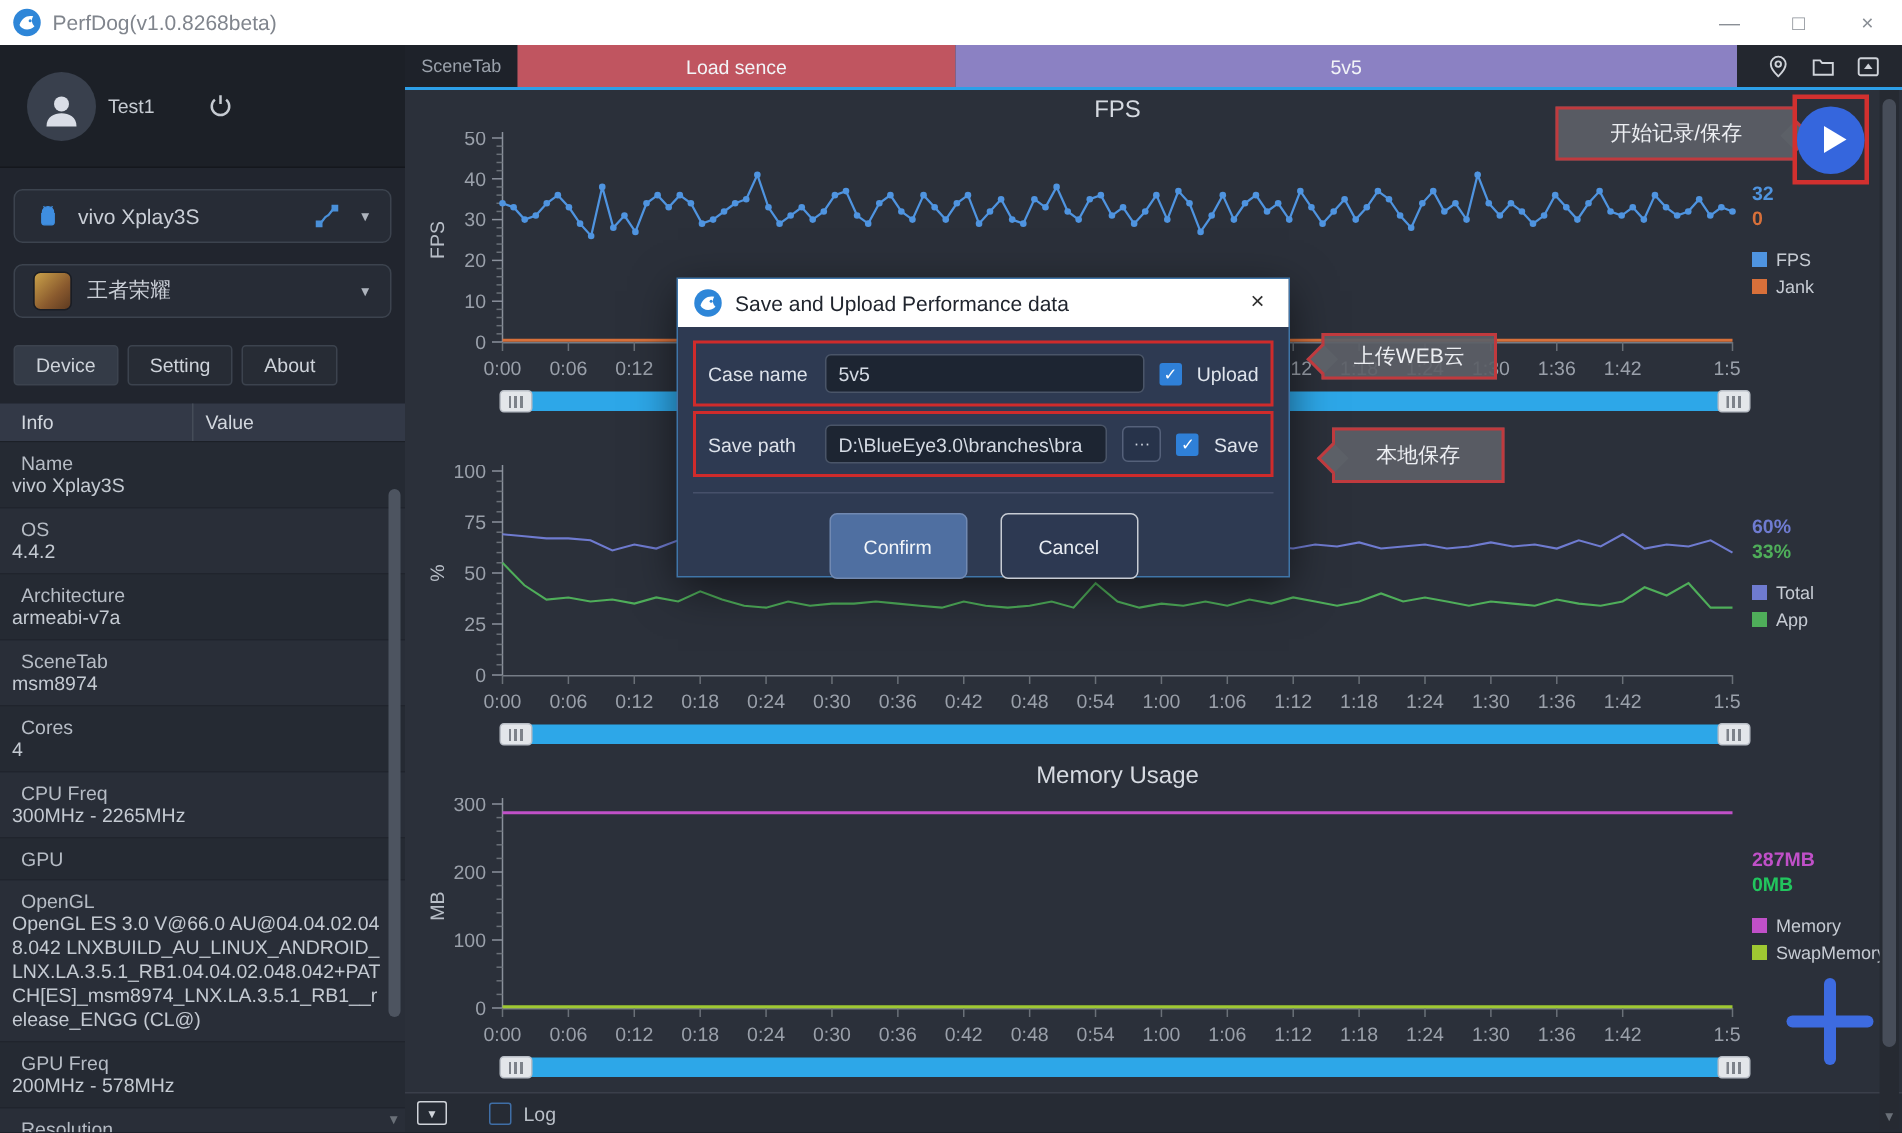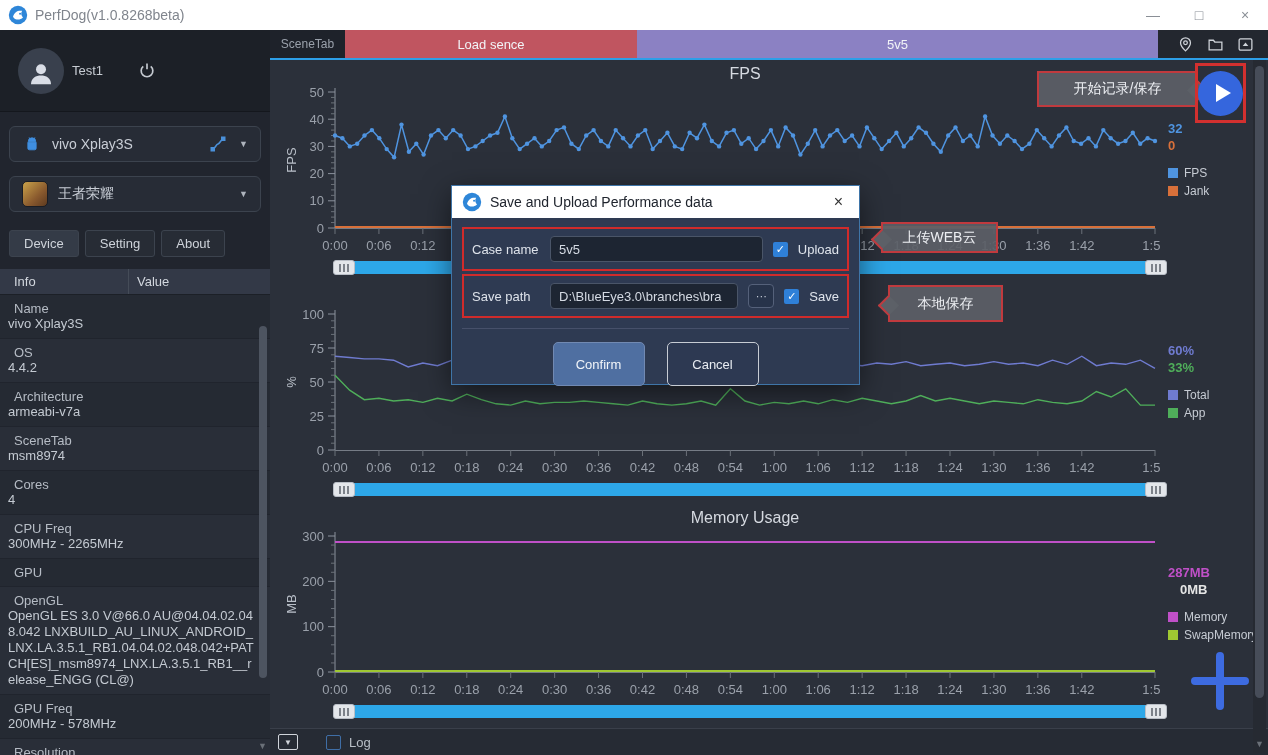--- a/index.html
+++ b/index.html
@@ -641,21 +641,21 @@
         <div class="slider">
             <div class="grip l">
               <i></i>
             </div>
             <div class="grip r">
               <i></i>
             </div>
           </div>
         <div class="side">
             <div class="cur" style="color: rgb(192, 80, 200);">287MB</div>
-            <div class="cur" style="color: #e5e5e5; margin-left: 12px;">0MB</div>
+            <div class="cur" style="color: #22c55e;">0MB</div>
             <div class="legend">
               <div class="leg-row">
                 <span class="leg-sq" style="background: rgb(192, 80, 200);"></span>
                 <span>Memory</span>
               </div>
               <div class="leg-row">
                 <span class="leg-sq" style="background: rgb(159, 200, 50);"></span>
                 <span>SwapMemory</span>
               </div>
             </div>

